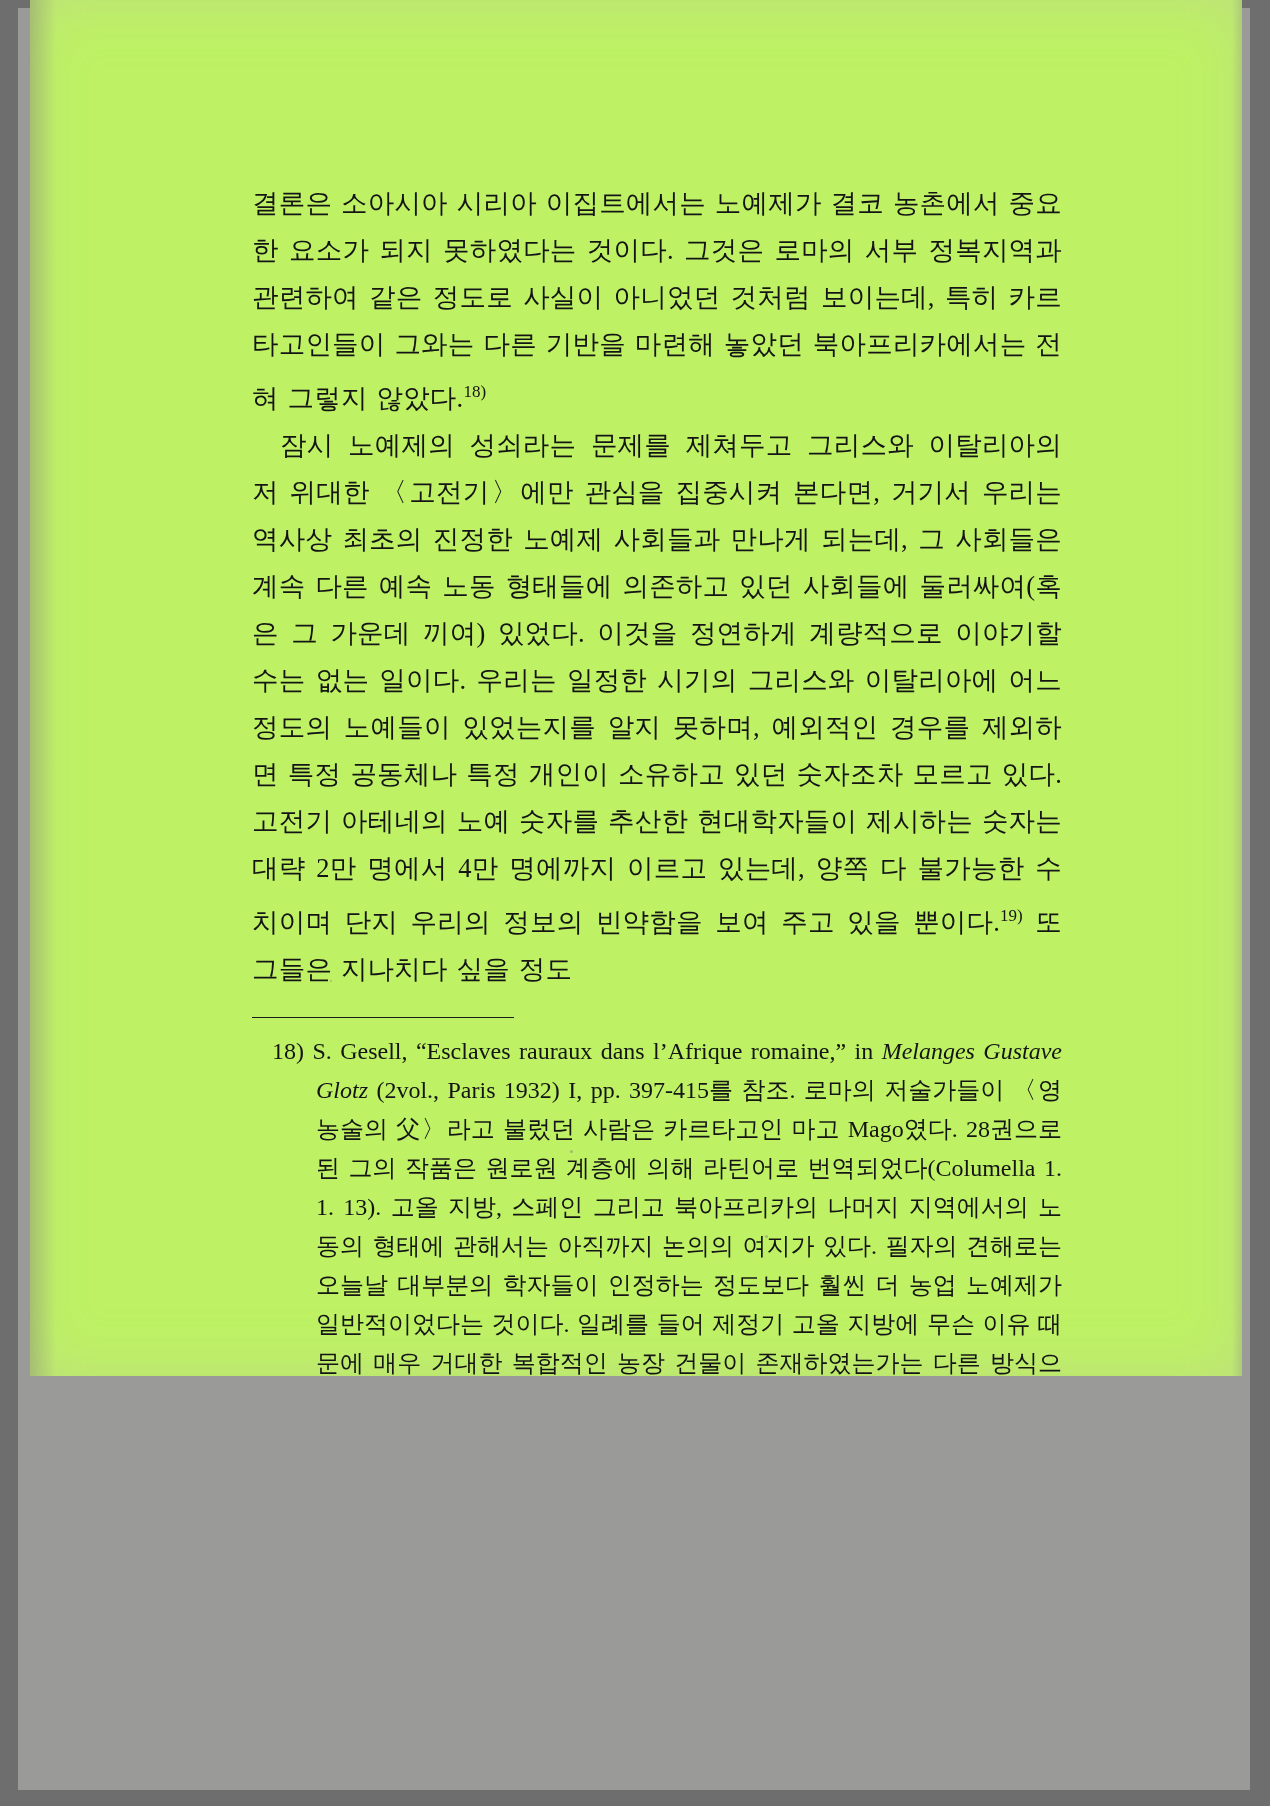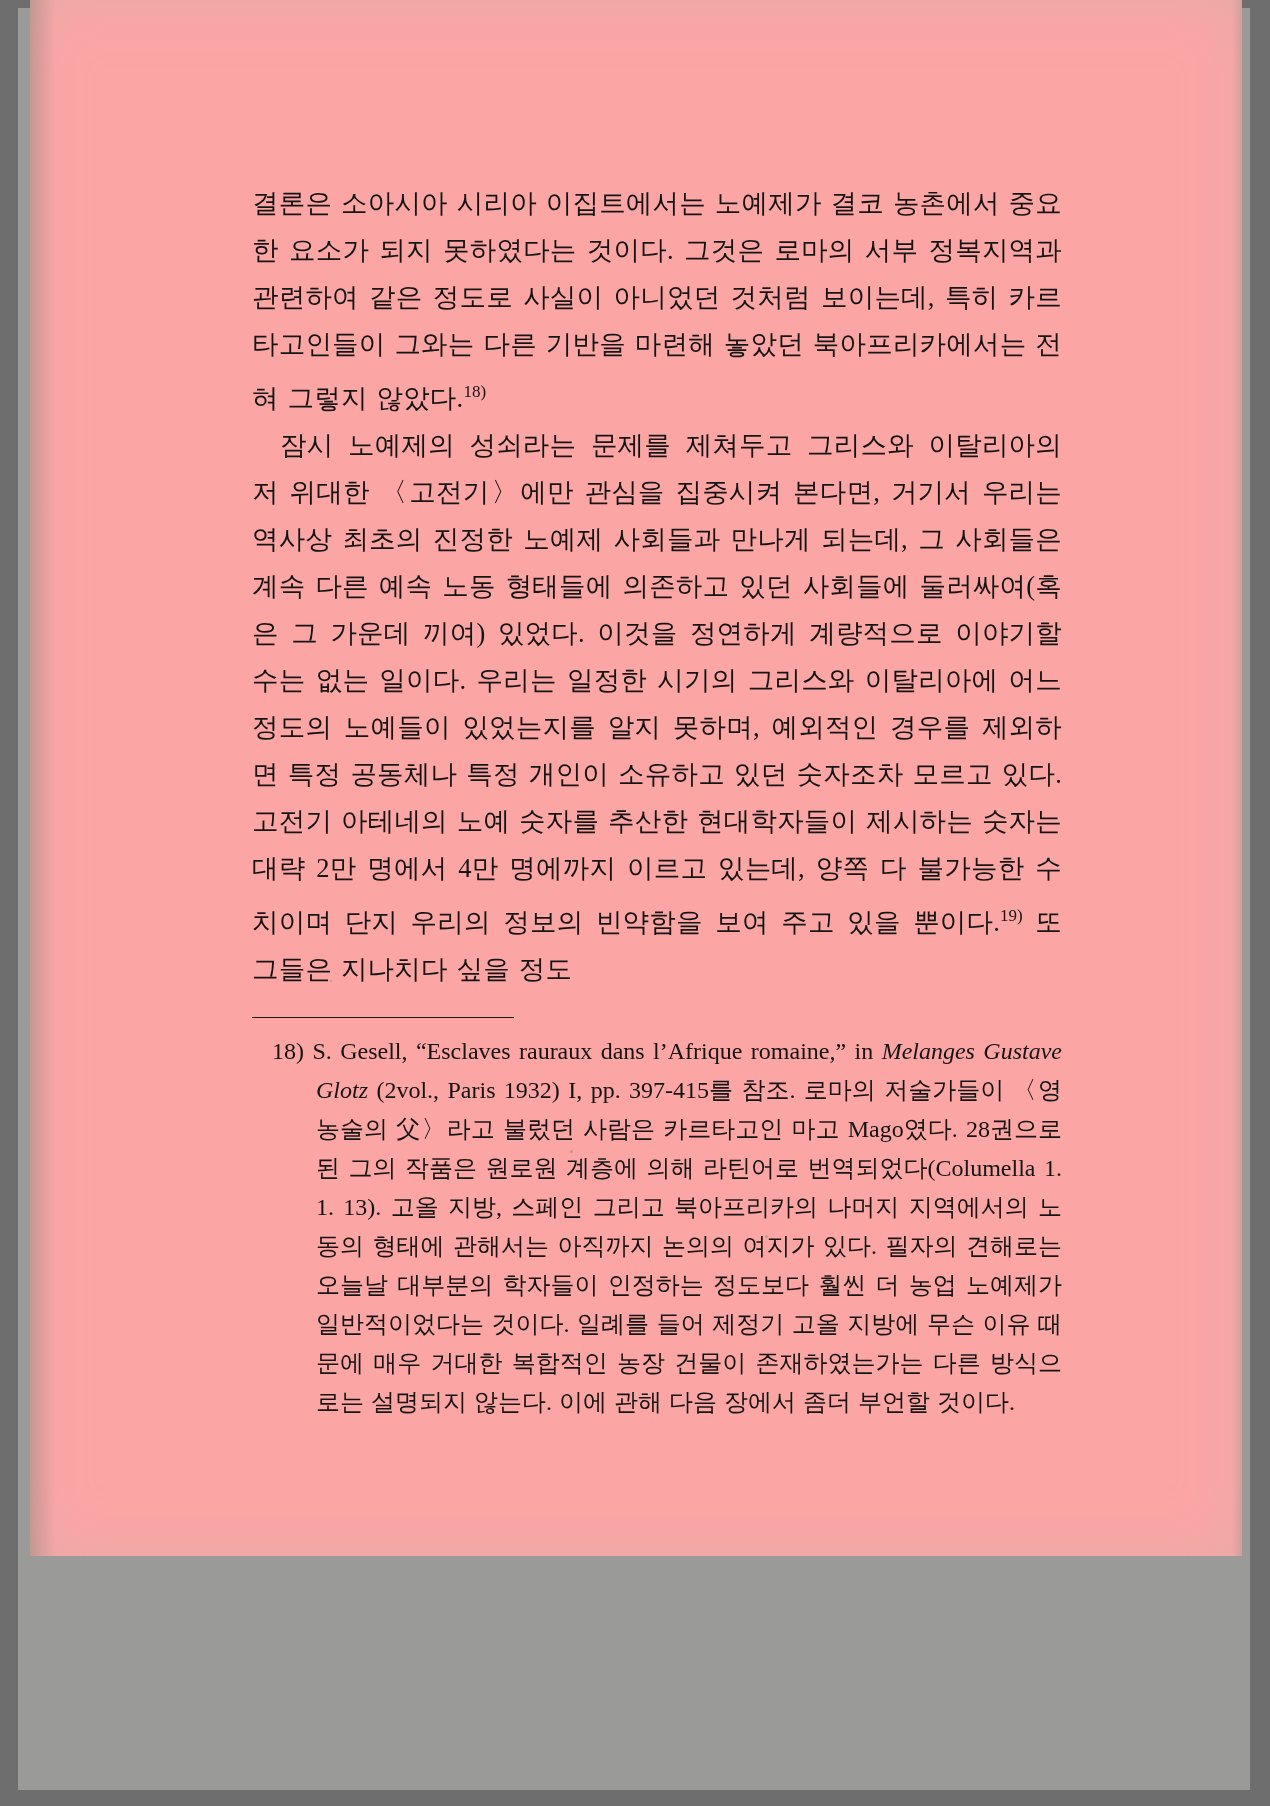--- a/index.html
+++ b/index.html
@@ -21,22 +21,22 @@
     top: 8px;
     width: 1232px;
     height: 1782px;
     background: #9a9a98;
   }
   .page {
     position: absolute;
     left: 30px;
     top: 0px;
     width: 1212px;
-    height: 1556px;
-    background: #fca5a5;
+    height: 1376px;
+    background: #bef264;
     box-shadow: inset 0 0 60px rgba(190,186,174,0.35);
     overflow: hidden;
   }
   
   .gutter {
     position: absolute;
     left: 0; top: 0;
     width: 26px; height: 100%;
     background: linear-gradient(to right, rgba(120,118,110,0.35), rgba(251,250,246,0));
     pointer-events: none;

